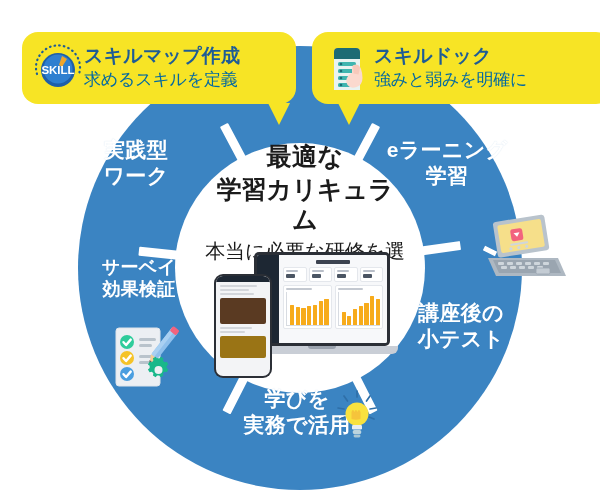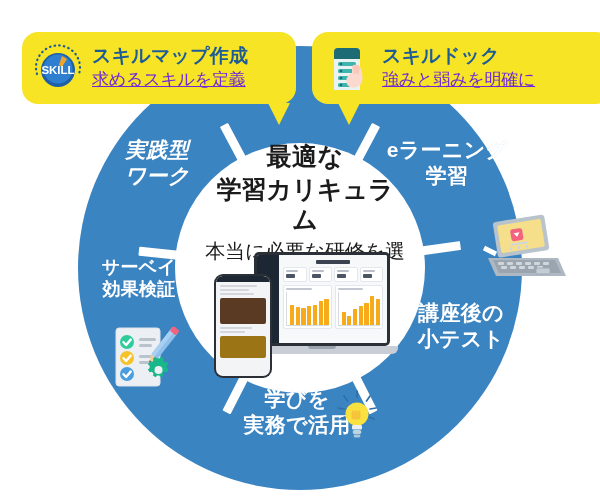--- a/index.html
+++ b/index.html
@@ -44,21 +44,21 @@
   .seg-label{
     position:absolute;
     color:#ffffff;
     font-weight:bold;
     text-align:center;
     line-height:1.22;
     letter-spacing:0.3px;
     white-space:pre-line;
     text-shadow:0 0 1px rgba(59,132,194,.25);
   }
-  .seg-practice{ left:101px;  top:137px; width:112px; font-size:21px;font-style:italic;}
+  .seg-practice{ left:80px;  top:137px; width:112px; font-size:21px;}
   .seg-elearn  { left:374px; top:137px; width:146px; font-size:21px;}
   .seg-survey  { left:78px;  top:258px; width:122px; font-size:18px;font-family:Liberation Mono, monospace;}
   .seg-test    { left:398px; top:300px; width:126px; font-size:21px;}
   .seg-apply   { left:222px; top:386px; width:150px; font-size:21px;}
 
   
   .hub-text{
     position:absolute;
     left:205px; top:142px;
     width:200px;
@@ -84,23 +84,23 @@
     width:0;height:0;
     border-left:11px solid transparent;
     border-right:11px solid transparent;
     border-top:22px solid #f7e425;
   }
   .callout-left{left:22px; top:32px; width:274px; height:72px; padding:0 12px 0 10px;}
   .callout-left:after{left:246px;}
   .callout-right{left:312px; top:32px; width:300px; height:72px; padding:0 12px 0 10px;}
   .callout-right:after{left:26px;}
 
-  .co-text{margin-left:8px;}
+  .co-text{}
   .co-title{color:#1e5c96;font-size:19px;font-weight:bold;line-height:1.15;letter-spacing:.2px;}
-  .co-sub{color:#6d28d9;font-size:17px;line-height:1.2;margin-top:3px;letter-spacing:-.2px;text-decoration:underline;}
+  .co-sub{color:#0369a1;font-size:17px;line-height:1.2;margin-top:3px;letter-spacing:-.2px;}
 
   .co-icon{width:52px;height:52px;flex:0 0 52px;position:relative;}
 
   
   .devices{position:absolute;left:206px;top:252px;width:186px;height:126px;}
 
   
   .lap-screen{
     position:absolute;left:48px;top:0;width:136px;height:94px;
     background:#2b2f36;border-radius:5px;box-sizing:border-box;padding:3px;

